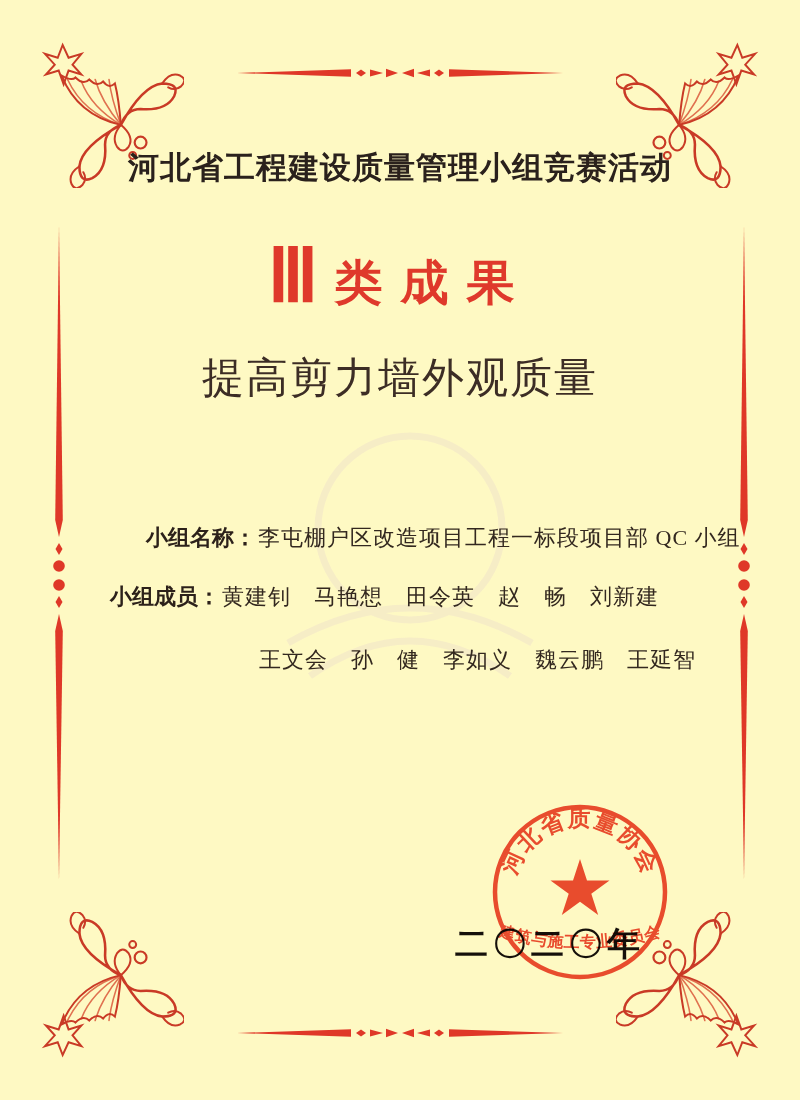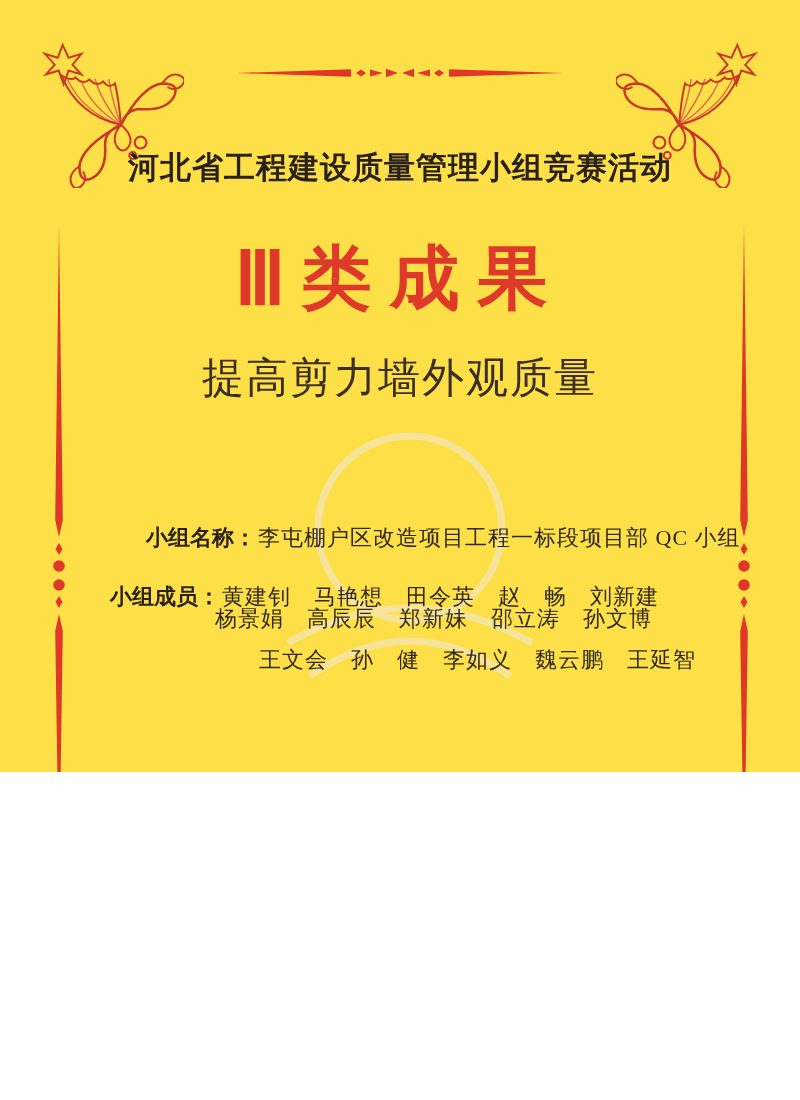--- a/index.html
+++ b/index.html
@@ -1,18 +1,18 @@
 <!DOCTYPE html>
 <html><head>
 <meta charset="utf-8">
 <style>
   html,body{margin:0;padding:0;}
   .page{
-    position:relative;width:800px;height:772px;overflow:hidden;
-    background:#fde047;
+    position:relative;width:800px;height:1100px;overflow:hidden;
+    background:#fef9c3;
     font-family:"Liberation Serif", serif;
   }
   
   .corner{position:absolute;width:148px;height:148px;}
   .corner.tl{left:36px;top:40px;}
   .corner.tr{left:616px;top:40px;transform:scaleX(-1);}
   .corner.bl{left:36px;top:912px;transform:scaleY(-1);}
   .corner.br{left:616px;top:912px;transform:scale(-1,-1);}
   .divider{position:absolute;left:235px;width:330px;height:16px;}
   .divider.top{top:65px;}
@@ -25,21 +25,21 @@
   .title{
     position:absolute;left:0;top:147px;width:100%;text-align:center;
     font-family:"Liberation Sans", sans-serif;font-weight:700;
     font-size:31px;letter-spacing:1px;color:#2a211c;
   }
   .grade{
     position:absolute;left:0;top:232px;width:100%;text-align:center;
     color:#df392b;font-weight:700;white-space:nowrap;
   }
   .grade .numeral{font-size:74px;vertical-align:-2px;letter-spacing:0;}
-  .grade .glabel{font-size:70px;letter-spacing:18px;margin-left:16px;}
+  .grade .glabel{font-size:48px;letter-spacing:18px;margin-left:16px;}
   .project{
     position:absolute;left:0;top:350px;width:100%;text-align:center;
     font-size:42px;letter-spacing:2px;color:#3c2d25;font-weight:500;
   }
   .row{position:absolute;left:110px;white-space:nowrap;font-size:22px;color:#33281f;}
   .row .lbl{font-weight:700;color:#2c211a;}
   .row.r1{top:479px;}  .row.r1 .val{font-weight:700;}
   .row.r2{top:523px;margin-left:36px;}
   .row.r3{top:582px;}
   .row.m2{top:604px;left:213px;}
@@ -197,23 +197,20 @@
   </div>
 
   <div class="project">提高剪力墙外观质量</div>
 
   <div class="row r2">
     <span class="lbl">小组名称：</span><span class="val">李屯棚户区改造项目工程一标段项目部 QC 小组</span>
   </div>
   <div class="row r3">
     <span class="lbl">小组成员：</span><span class="val">黄建钊　马艳想　田令英　赵　畅　刘新建</span>
   </div>
-  <div class="row m2">
-    <span class="val">杨景娟　高辰辰　郑新妹　邵立涛　孙文博</span>
-  </div>
   <div class="row m3">
     <span class="val">王文会　孙　健　李如义　魏云鹏　王延智</span>
   </div>
 
   <div class="issue-date">二〇二〇年</div>
 
   <svg class="seal" width="200" height="200" viewBox="0 0 200 200">
     <defs>
       <path id="sealTopArc" d="M36.3 82.9 A66 66 0 0 1 163.7 82.9" fill="none"></path>
       <path id="sealBottomArc" d="M26 146 Q100 165 174 146" fill="none"></path>

